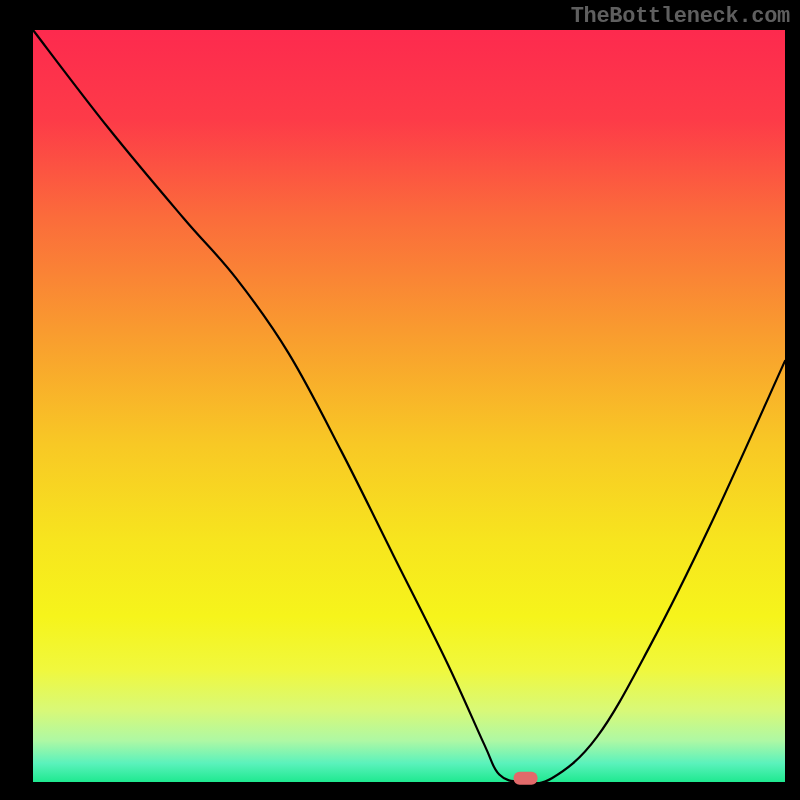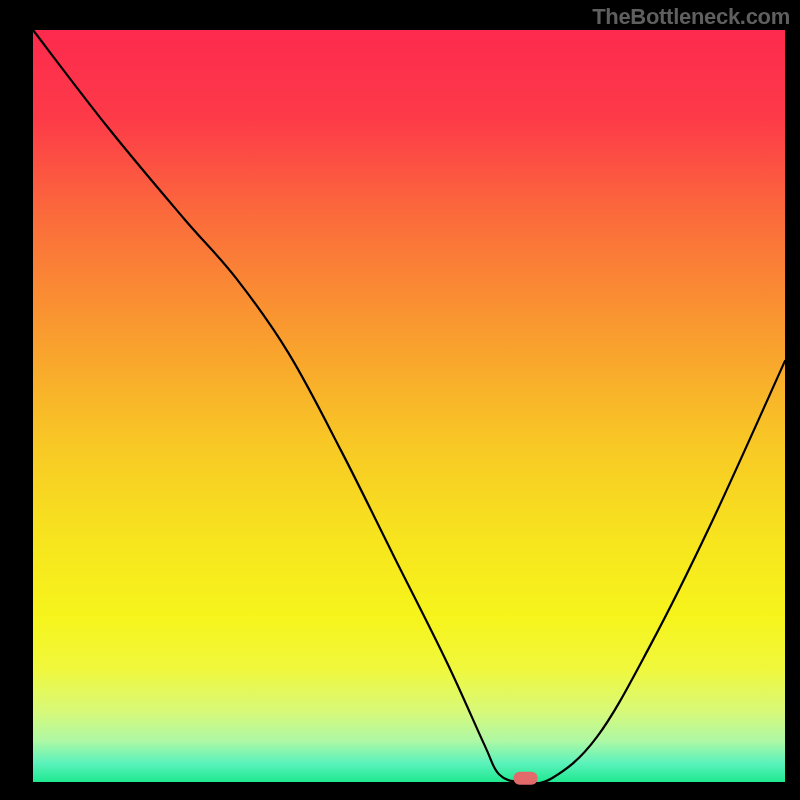--- a/index.html
+++ b/index.html
@@ -13,21 +13,21 @@
   .frame {
     position: relative;
     width: 800px;
     height: 800px;
   }
   .watermark {
     position: absolute;
     top: 4px;
     right: 10px;
     color: #5f5f5f;
-    font-family: Liberation Sans, sans-serif;
+    font-family: Liberation Mono, monospace;
     font-size: 22px;
     font-weight: 600;
     letter-spacing: -0.3px;
   }
   svg {
     display: block;
   }
 </style>
 </head>
 <body>

